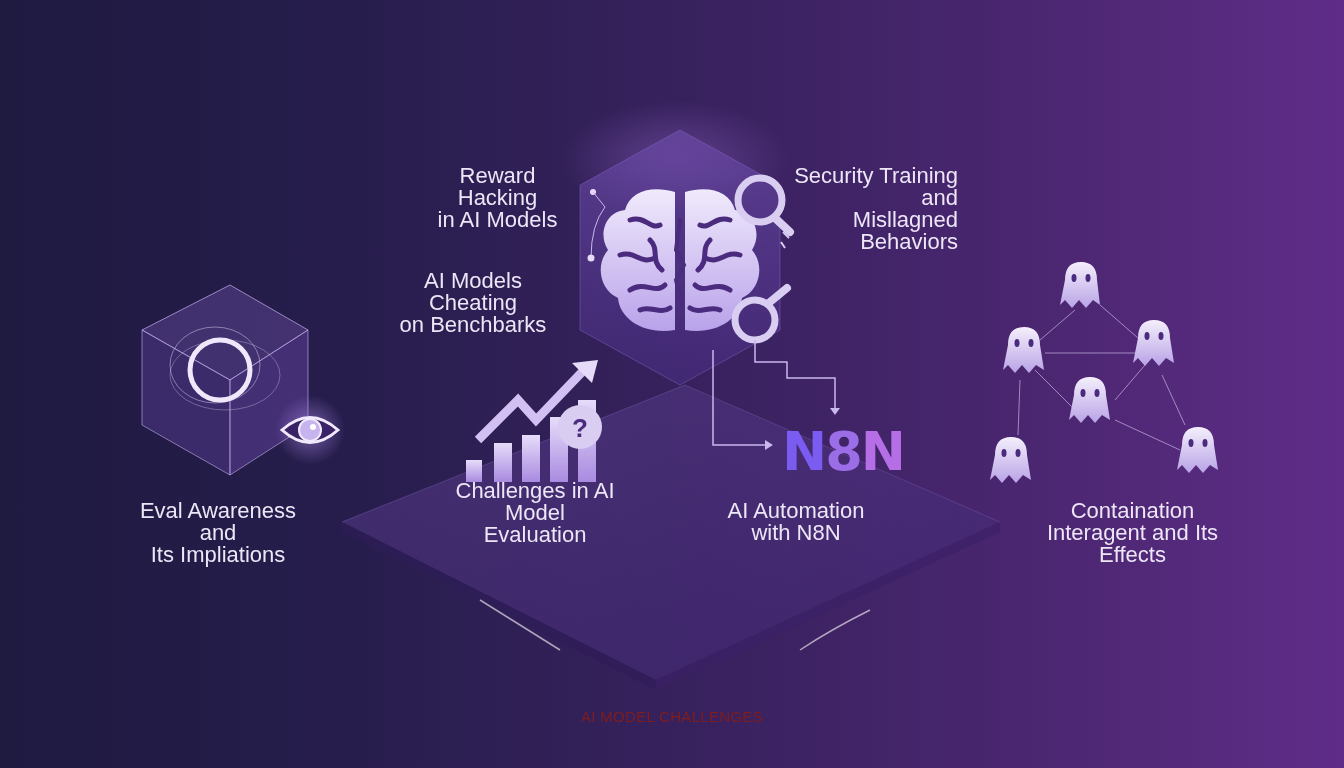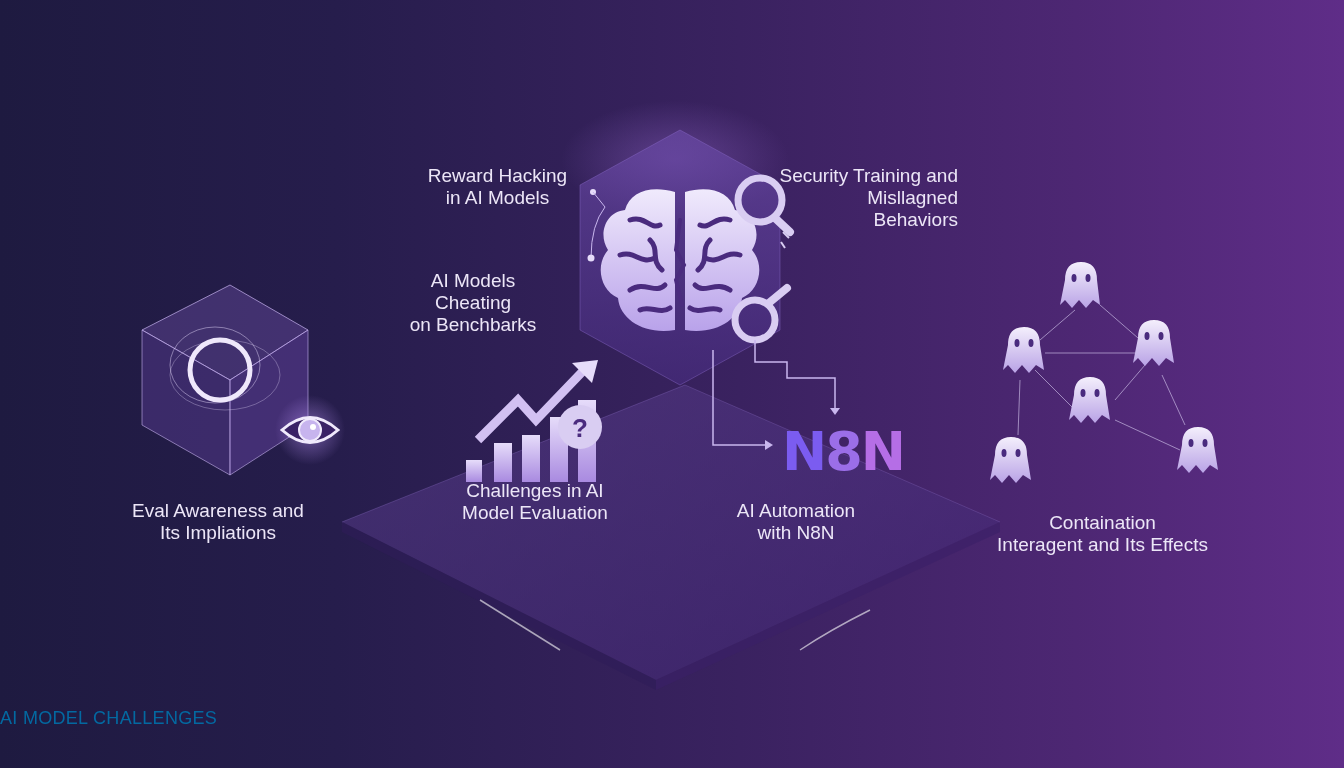--- a/index.html
+++ b/index.html
@@ -6,23 +6,23 @@
   body {
     width:1344px; height:768px; overflow:hidden; position:relative;
     background: linear-gradient(90deg, #1e1a40 0%, #261d4c 25%, #3a2260 55%, #4d2773 80%, #5f2d88 100%);
     font-family: "Liberation Sans", sans-serif;
     color:#ece6f7;
   }
   .abs { position:absolute; }
   .glow-top { left:560px; top:100px; width:230px; height:120px; border-radius:50%;
     background: radial-gradient(ellipse at center, rgba(170,120,230,0.35), rgba(0,0,0,0) 70%); }
   .platform { left:0; top:0; width:1344px; height:768px; pointer-events:none; }
-  .label { position:absolute; text-align:center; font-size:19px; line-height:22px; color:#ece6f7; white-space:pre-line; }
+  .label { position:absolute; text-align:center; font-size:22px; line-height:22px; color:#ece6f7; white-space:pre-line; }
   .label-left { text-align:right; }
-  .footer { position:absolute; left:0; width:1344px; top:708px; font-size:18px; letter-spacing:0.3px; color:#0369a1; }
+  .footer { position:absolute; left:0; width:1344px; top:708px; text-align:center; font-size:15px; letter-spacing:0.3px; color:#7f1d1d; }
   .n8n { position:absolute; left:776px; top:424px; font-family:"DejaVu Sans", sans-serif; font-weight:bold; font-size:54px; letter-spacing:-2px; line-height:56px;margin-left:6px; }
   .n8n span:nth-child(1){ color:#7b5cf0; }
   .n8n span:nth-child(2){ color:#9b6ee8; }
   .n8n span:nth-child(3){ color:#b56ee6; }
 </style>
 </head>
 <body>
 
 <div class="abs glow-top"></div>
 
@@ -176,16 +176,16 @@
 <div class="label" style="left:778px;top:165px;width:180px;text-align:right;">Security Training and
 Misllagned Behaviors</div>
 <div class="label" style="left:393px;top:270px;width:160px;">AI Models Cheating
 on Benchbarks</div>
 <div class="label" style="left:128px;top:500px;width:180px;">Eval Awareness and
 Its Impliations</div>
 <div class="label" style="left:455px;top:480px;width:160px;">Challenges in AI
 Model Evaluation</div>
 <div class="label" style="left:726px;top:500px;width:140px;">AI Automation
 with N8N</div>
-<div class="label" style="left:990px;top:500px;width:225px;margin-top:12px;">Containation
+<div class="label" style="left:1020px;top:500px;width:225px;">Containation
 Interagent and Its Effects</div>
 
 <div class="footer">AI MODEL CHALLENGES</div>
 
 </body></html>

